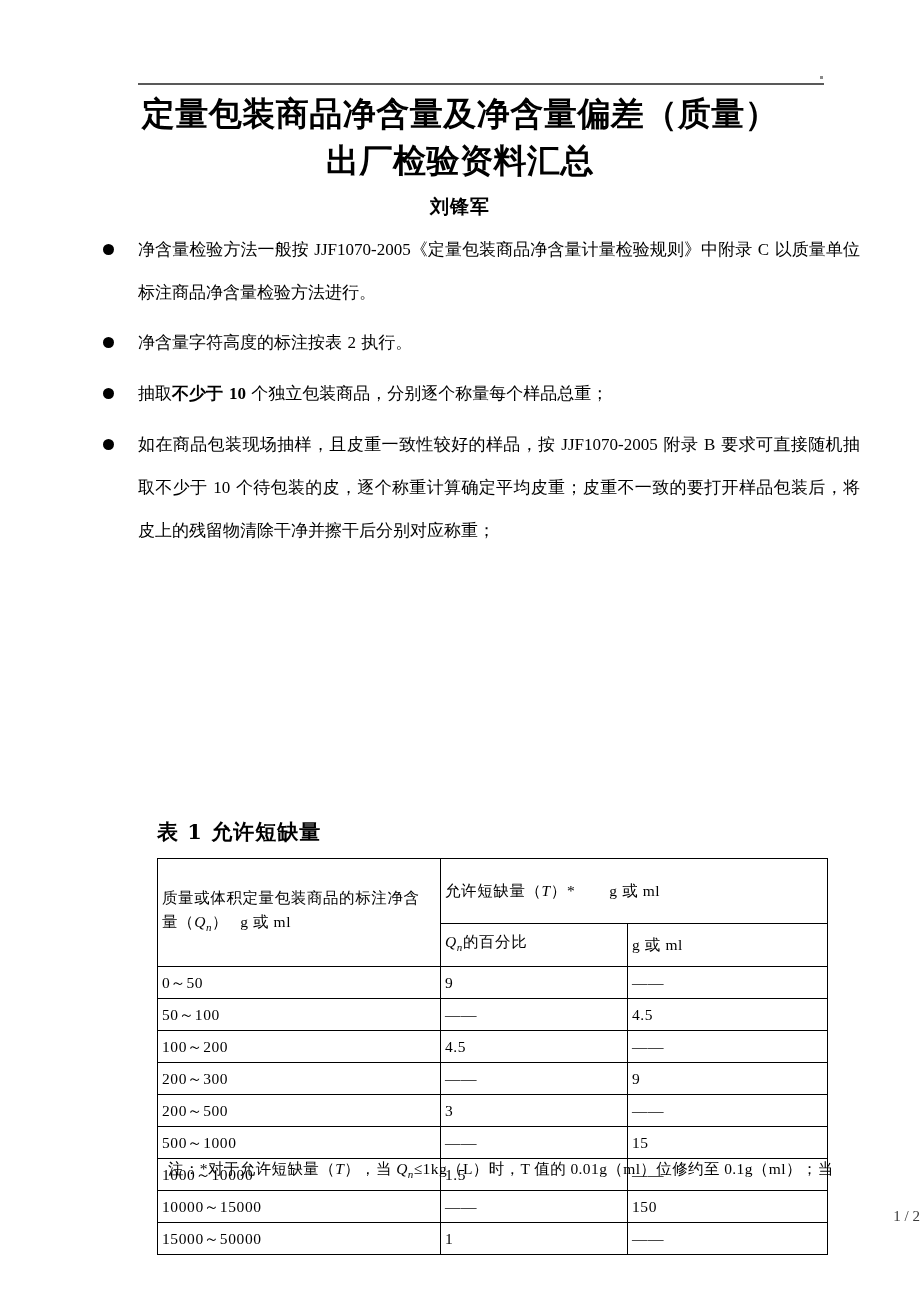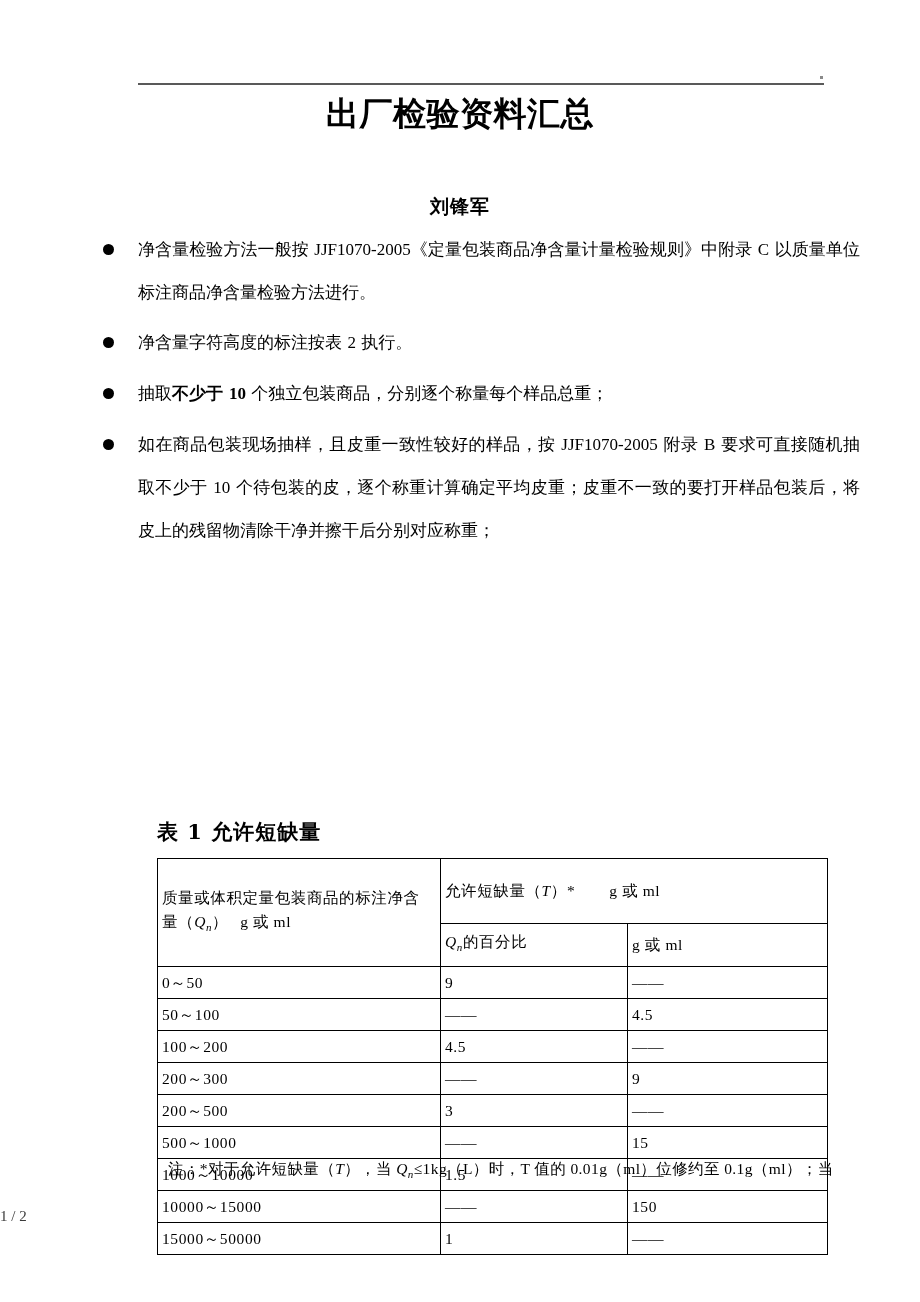--- a/index.html
+++ b/index.html
@@ -150,35 +150,36 @@
     letter-spacing: 0.4px;
     white-space: nowrap;
   }
 
   
   .page-footer {
     position: absolute;
     left: 0;
     top: 1208px;
     width: 920px;
-    text-align: left;
+    text-align: right;
     font-family: "Liberation Serif", "DejaVu Serif", serif;
     font-size: 15px;
     color: #3a3a3a;
   }
 </style>
 </head>
 <body>
 
 <div class="page">
 
   <div class="header-rule"></div>
   <div class="header-speck"></div>
 
   <div class="doc-title">
+    <span class="ln">定量包装商品净含量及净含量偏差（质量）</span>
     <span class="ln">出厂检验资料汇总</span>
   </div>
 
   <div class="author">刘锋军</div>
 
   <div class="bullets">
 
     <div class="bullet-item">
       <span>净含量检验方法一般按 <span class="lat">JJF1070-2005</span>《定量包装商品净含量计量检验规则》中附录 <span class="lat">C</span> 以质量单位标注商品净含量检验方法进行。</span>
     </div>

